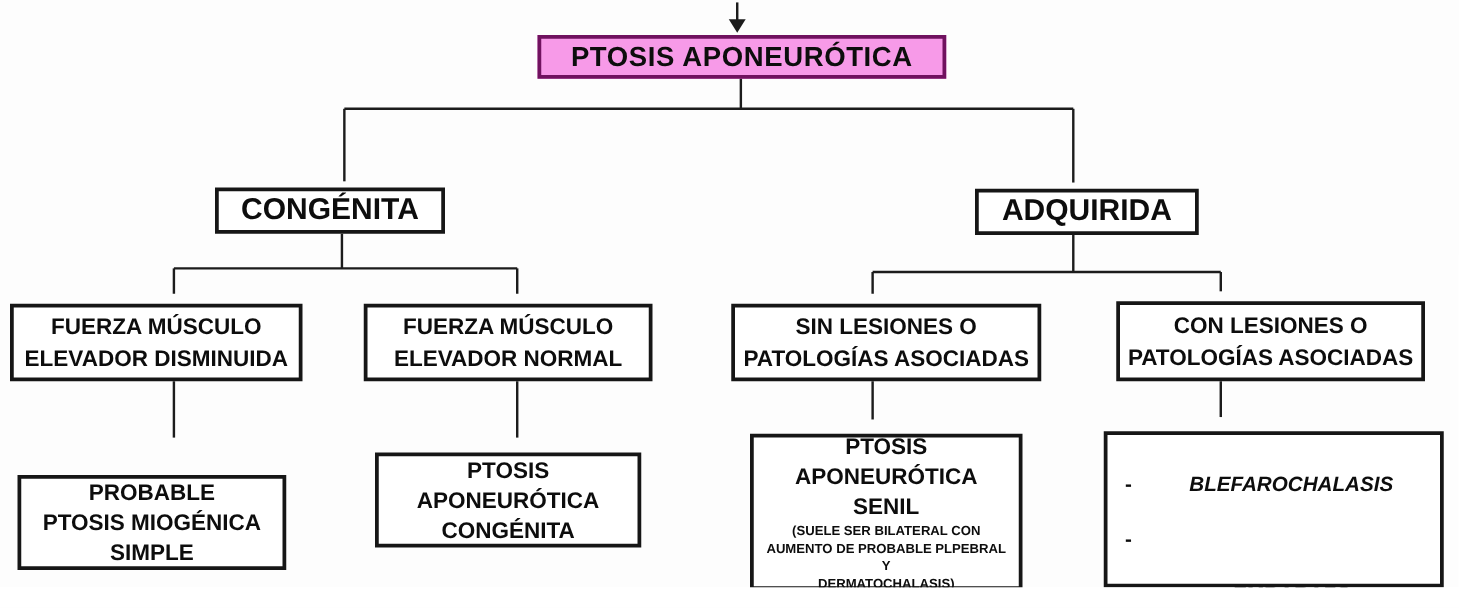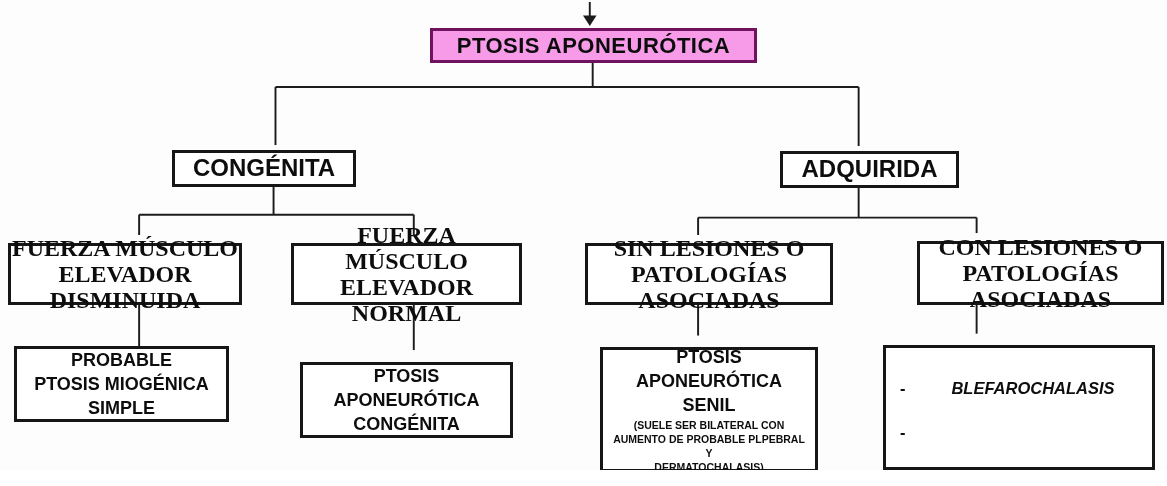--- a/index.html
+++ b/index.html
@@ -38,27 +38,27 @@
   }
   .node.root {
     left: 430px; top: 28px; width: 327px; height: 35px;
     background: var(--root-fill, #f79ae8);
     border-color: var(--root-border, #70125f);
     font-size: 22px;
     letter-spacing: 0.5px;
   }
   .node.congenita { left: 172px; top: 150px; width: 184px; height: 37px; font-size: 24px; }
   .node.adquirida { left: 780px; top: 151px; width: 179px; height: 37px; font-size: 24px; }
-  .node.lvl3 { font-size: 24px; line-height: 26px; font-family: Liberation Serif, serif; }
+  .node.lvl3 { font-size: 18px; line-height: 26px; }
   .node.fuerza-disminuida { left: 8px;   top: 243px; width: 234px; height: 62px; }
   .node.fuerza-normal     { left: 291px; top: 243px; width: 231px; height: 62px; }
   .node.sin-lesiones      { left: 585px; top: 243px; width: 248px; height: 62px; }
-  .node.con-lesiones      { left: 917px; top: 241px; width: 247px; height: 64px; }
+  .node.con-lesiones      { left: 893px; top: 241px; width: 247px; height: 64px; }
   .node.lvl4 { font-size: 18px; line-height: 24px; }
-  .node.probable         { left: 14px;  top: 346px; width: 215px; height: 76px; }
+  .node.probable         { left: 14px;  top: 380px; width: 215px; height: 76px; }
   .node.ptosis-congenita { left: 300px; top: 362px; width: 213px; height: 76px; }
   .node.senil {
     left: 600px; top: 347px; width: 218px; height: 125px;
     flex-direction: column; padding: 4px 6px;
   }
   .senil-title { font-size: 18px; line-height: 24px; white-space: pre-line; }
   .senil-note  { font-size: 10.5px; line-height: 14px; white-space: pre-line; margin-top: 1px; }
   .node.lista {
     left: 883px; top: 345px; width: 272px; height: 125px;
     display: block; padding: 7px 10px 6px 10px; text-align: left;

